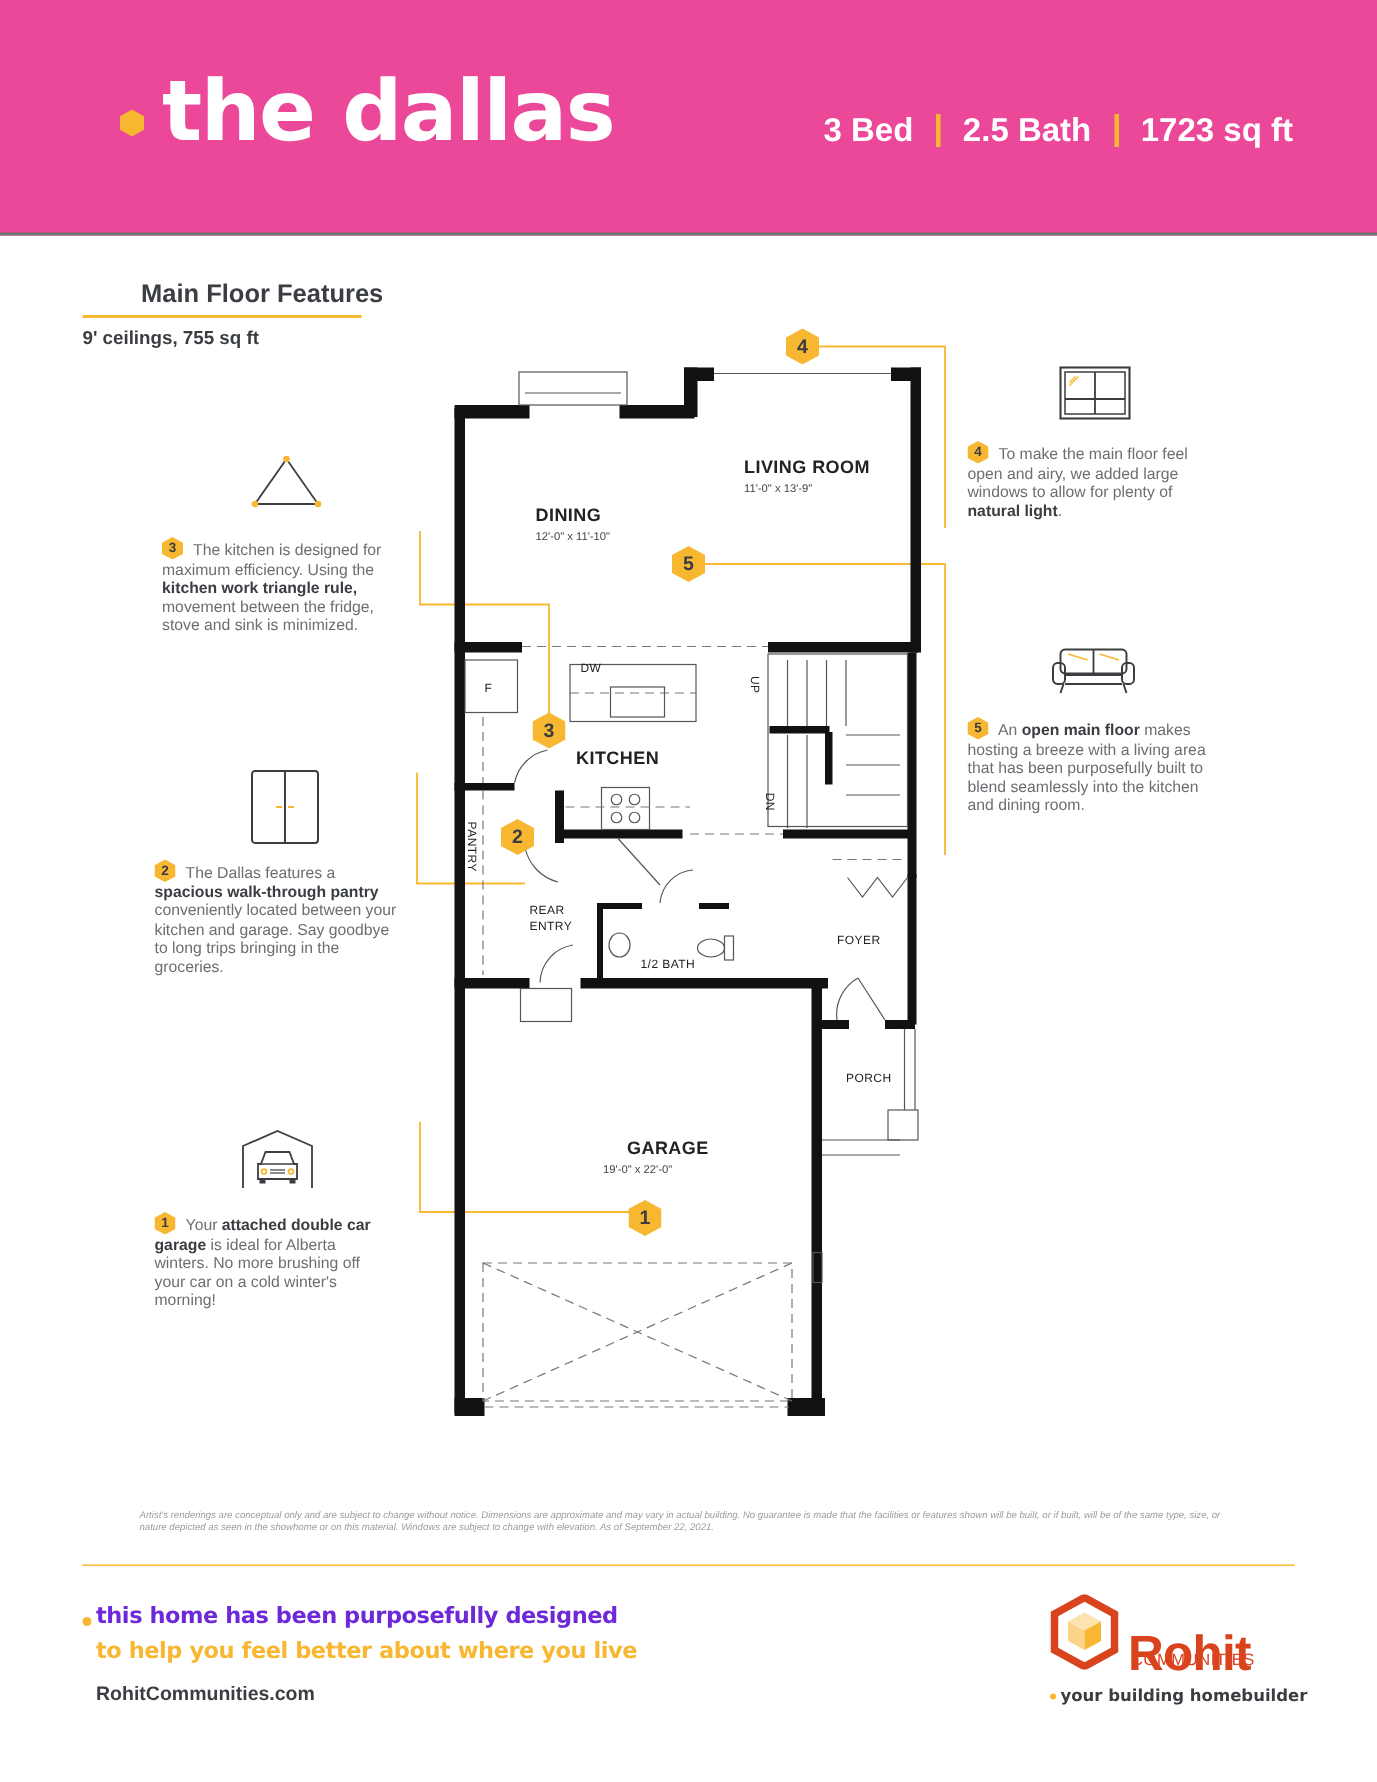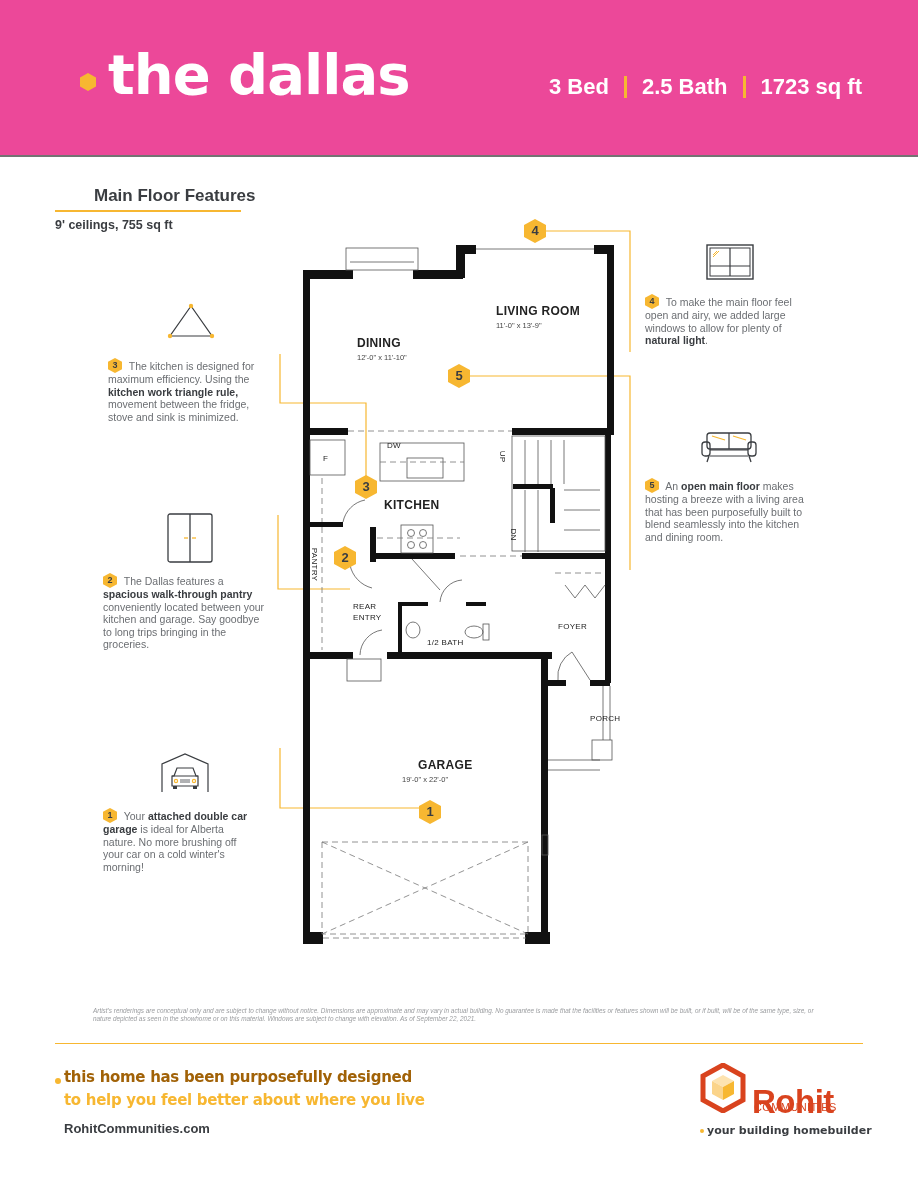--- a/index.html
+++ b/index.html
@@ -26,21 +26,21 @@
   .plan { position: absolute; left: 0; top: 0; }
   .room-label { position: absolute; font-size: 12px; font-weight: bold; color: #222; letter-spacing: 0.3px; }
   .room-dim { position: absolute; font-size: 7.5px; color: #444; }
   .small-label { position: absolute; font-size: 8px; color: #222; letter-spacing: 0.3px; }
 
   .plan-badge { position: absolute; width: 22px; height: 24px; }
   .plan-badge span { position: absolute; left: 0; top: 0; width: 22px; line-height: 24px; text-align: center; font-size: 13px; font-weight: bold; color: #3a3d41; }
 
   .disclaimer { position: absolute; left: 93px; top: 1007px; width: 740px; font-size: 6.4px; line-height: 8.4px; color: #9a9c9f; font-style: italic; }
   .footer-rule { position: absolute; left: 55px; top: 1043px; width: 808px; height: 1px; background: #f7b731; }
-  .tag1 { position: absolute; left: 64px; top: 1068px; font-family: "DejaVu Sans", sans-serif; font-weight: bold; font-size: 15px; color: #a16207; letter-spacing: -0.3px; }
+  .tag1 { position: absolute; left: 64px; top: 1068px; font-family: "DejaVu Sans", sans-serif; font-weight: bold; font-size: 15px; color: #6d28d9; letter-spacing: -0.3px; }
   .tag2 { position: absolute; left: 64px; top: 1091px; font-family: "DejaVu Sans", sans-serif; font-weight: bold; font-size: 15px; color: #f7b731; letter-spacing: -0.3px; }
   .tag-dot { position: absolute; left: 55px; top: 1078px; width: 6px; height: 6px; border-radius: 50%; background: #f7b731; }
   .site { position: absolute; left: 64px; top: 1121px; font-size: 13px; color: #3a3d41; font-weight: bold; }
 
   .logo-mark { position: absolute; left: 700px; top: 1063px; }
   .logo-text { position: absolute; left: 752px; top: 1064px; font-size: 33px; font-weight: bold; color: #d9431e; letter-spacing: -0.5px; line-height: 36px; margin-top: 20px; }
   .logo-sub { position: absolute; left: 754px; top: 1101px; font-size: 11px; color: #d9431e; letter-spacing: 0.4px; }
   .logo-tag { position: absolute; left: 707px; top: 1124px; font-family: "DejaVu Sans", sans-serif; font-weight: bold; font-size: 11px; color: #3a3d41; }
   .logo-tag-dot { position: absolute; left: 700px; top: 1129px; width: 4px; height: 4px; border-radius: 50%; background: #f7b731; }
 </style>
@@ -123,21 +123,21 @@
   <span class="badge"><svg width="14" height="15" viewBox="0 0 14 15">
         <polygon points="7,0 14,3.75 14,11.25 7,15 0,11.25 0,3.75" fill="#f7b731"></polygon>
       </svg><span>2</span></span>
   <span>The Dallas features a </span><b>spacious walk-through pantry</b><span> conveniently located between your kitchen and garage. Say goodbye to long trips bringing in the groceries.</span>
 </div>
 
 <div class="feature" style="left:103px;top:808px;width:155px;">
   <span class="badge"><svg width="14" height="15" viewBox="0 0 14 15">
         <polygon points="7,0 14,3.75 14,11.25 7,15 0,11.25 0,3.75" fill="#f7b731"></polygon>
       </svg><span>1</span></span>
-  <span>Your </span><b>attached double car garage</b><span> is ideal for Alberta nature. No more brushing off your car on a cold winter's morning!</span>
+  <span>Your </span><b>attached double car garage</b><span> is ideal for Alberta winters. No more brushing off your car on a cold winter's morning!</span>
 </div>
 
 <div class="feature" style="left:645px;top:294px;width:170px;">
   <span class="badge"><svg width="14" height="15" viewBox="0 0 14 15">
         <polygon points="7,0 14,3.75 14,11.25 7,15 0,11.25 0,3.75" fill="#f7b731"></polygon>
       </svg><span>4</span></span>
   <span>To make the main floor feel open and airy, we added large windows to allow for plenty of </span><b>natural light</b><span>.</span>
 </div>
 
 <div class="feature" style="left:645px;top:478px;width:160px;">
@@ -267,21 +267,21 @@
 <div class="small-label" style="left:323px;top:454px;">F</div>
 <div class="small-label" style="left:387px;top:441px;">DW</div>
 <div class="small-label" style="left:497px;top:452px;transform:rotate(90deg);">UP</div>
 <div class="small-label" style="left:507px;top:530px;transform:rotate(90deg);">DN</div>
 <div class="small-label" style="left:298px;top:560px;transform:rotate(90deg);">PANTRY</div>
 <div class="small-label" style="left:353px;top:601px;text-align:left;line-height:11px;">
   <span>REAR</span><br><span>ENTRY</span>
 </div>
 <div class="small-label" style="left:427px;top:638px;">1/2 BATH</div>
 <div class="small-label" style="left:558px;top:622px;">FOYER</div>
-<div class="small-label" style="left:566px;top:714px;padding-left:24px;">PORCH</div>
+<div class="small-label" style="left:540px;top:714px;padding-left:24px;">PORCH</div>
 
 <div class="plan-badge" style="left:524px;top:219px;">
   <svg width="22" height="24" viewBox="0 0 22 24">
       <polygon points="11,0 22,6 22,18 11,24 0,18 0,6" fill="#f7b731"></polygon>
     </svg><span>4</span>
 </div>
 <div class="plan-badge" style="left:448px;top:364px;">
   <svg width="22" height="24" viewBox="0 0 22 24">
       <polygon points="11,0 22,6 22,18 11,24 0,18 0,6" fill="#f7b731"></polygon>
     </svg><span>5</span>

